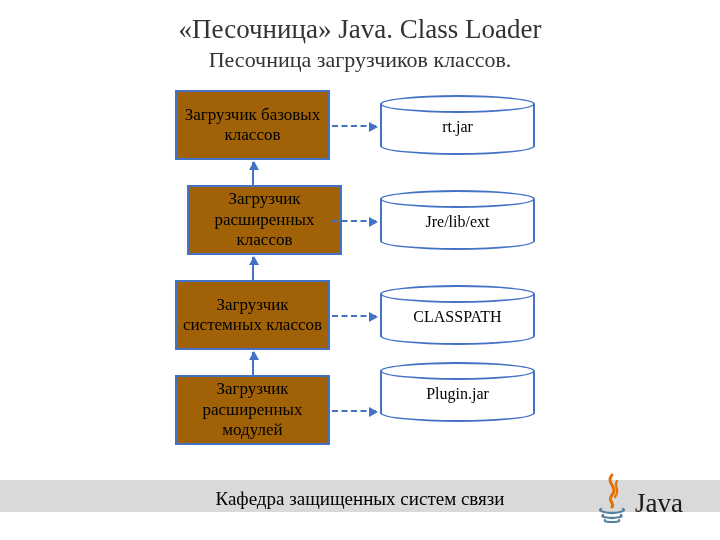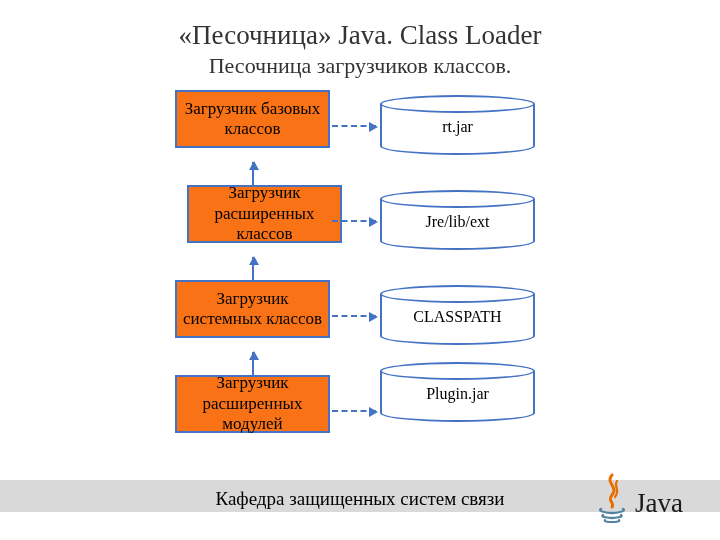--- a/index.html
+++ b/index.html
@@ -9,42 +9,42 @@
     height: 540px;
     font-family: "Times New Roman", Georgia, serif;
     background: #fff;
     position: relative;
     overflow: hidden;
   }
   .title {
     text-align: center;
     font-size: 27px;
     color: #333;
-    margin-top: 20px;
+    margin-top: 14px;
     font-weight: normal;
   }
   .subtitle {
     text-align: center;
     font-size: 22px;
     color: #333;
     margin-top: 2px;
     font-weight: normal;
   }
   .diagram {
     position: absolute;
     left: 0; right: 0;
     top: 90px;
     height: 380px;
   }
   .loader-box {
     position: absolute;
     width: 155px;
-    height: 58px;
+    height: 70px;
     border: 2px solid #4472c4;
-    background: #f97316;
+    background: #a16207;
     display: flex;
     align-items: center;
     justify-content: center;
     text-align: center;
     font-size: 17px;
     line-height: 1.2;
     color: #000;
   }
   .cylinder {
     position: absolute;

